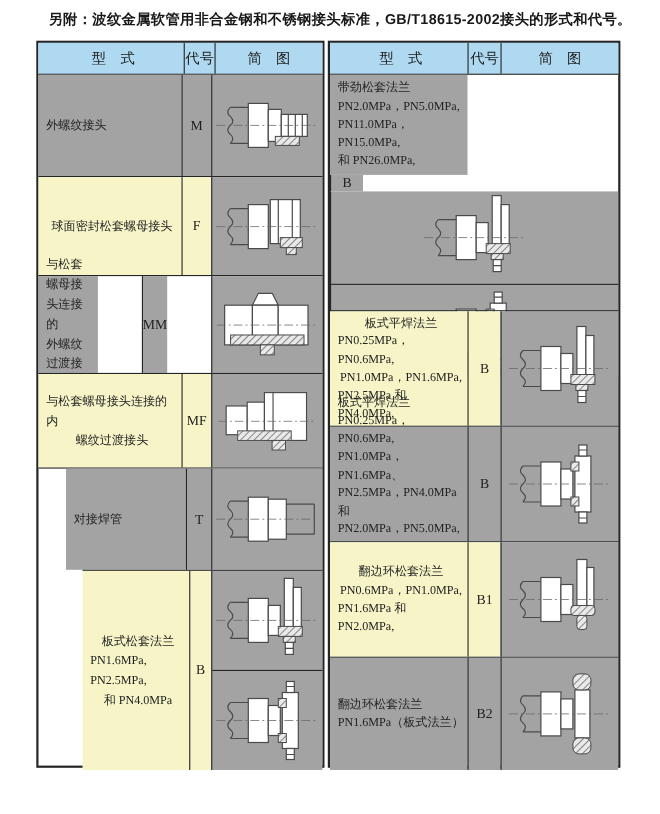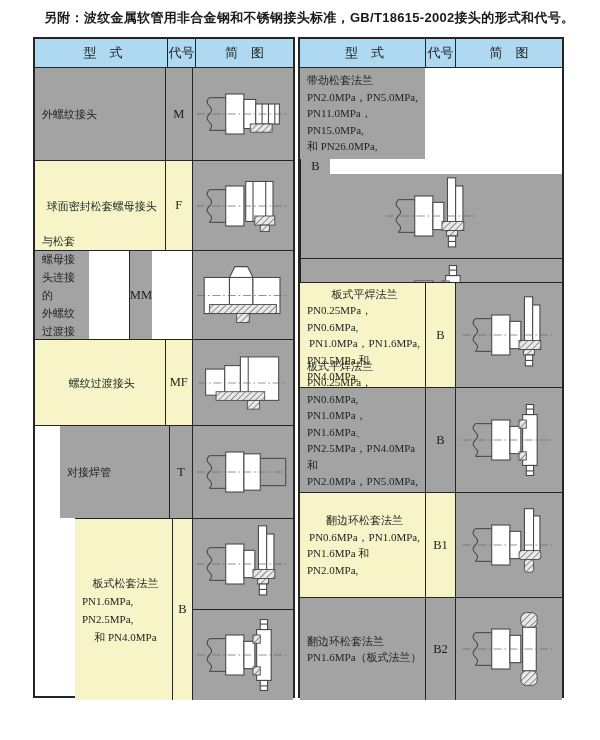--- a/index.html
+++ b/index.html
@@ -139,20 +139,21 @@
               <rect class="box" x="66" y="26" width="30" height="40"></rect>
               <rect class="hat" x="18" y="56" width="74" height="10"></rect>
               <rect class="hat" x="48" y="66" width="14" height="10"></rect>
               <line class="cl" x1="4" y1="46" x2="106" y2="46"></line>
             </svg>
           </div>
         </div>
       </div>
       <div class="tr" style="height: 86px;">
         <div class="td ct hl">
+          <div class="tl">与松套螺母接头连接的内</div>
           <div class="tl">螺纹过渡接头</div>
         </div>
         <div class="td cc hl">
           <span>MF</span>
         </div>
         <div class="td cd">
           <div class="sub">
             <svg width="100" height="80" viewBox="0 0 110 92" preserveAspectRatio="xMidYMid meet">
               <rect class="box" x="12" y="30" width="22" height="30"></rect>
               <rect class="box" x="34" y="26" width="18" height="38"></rect>

